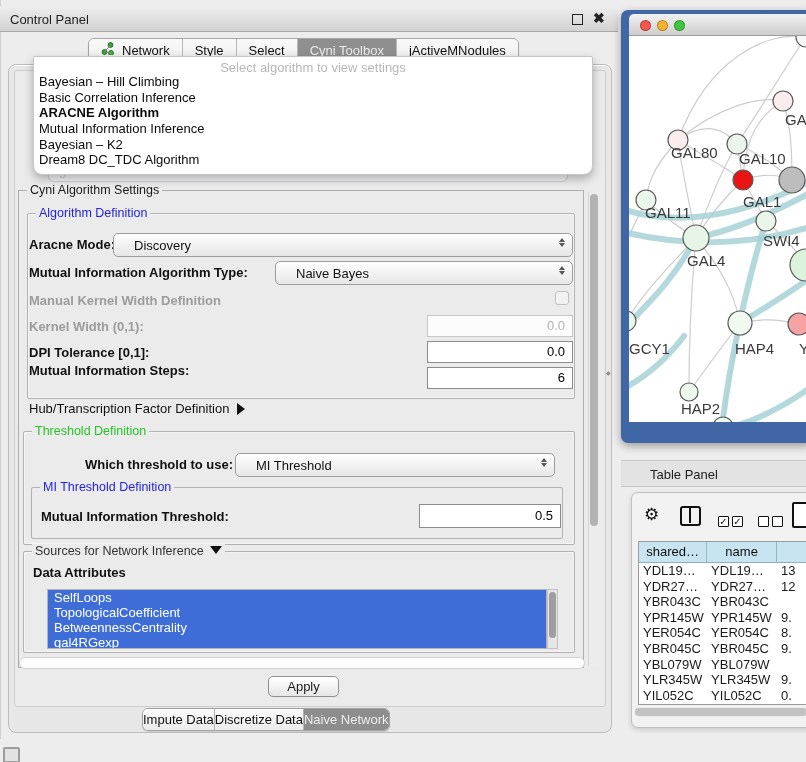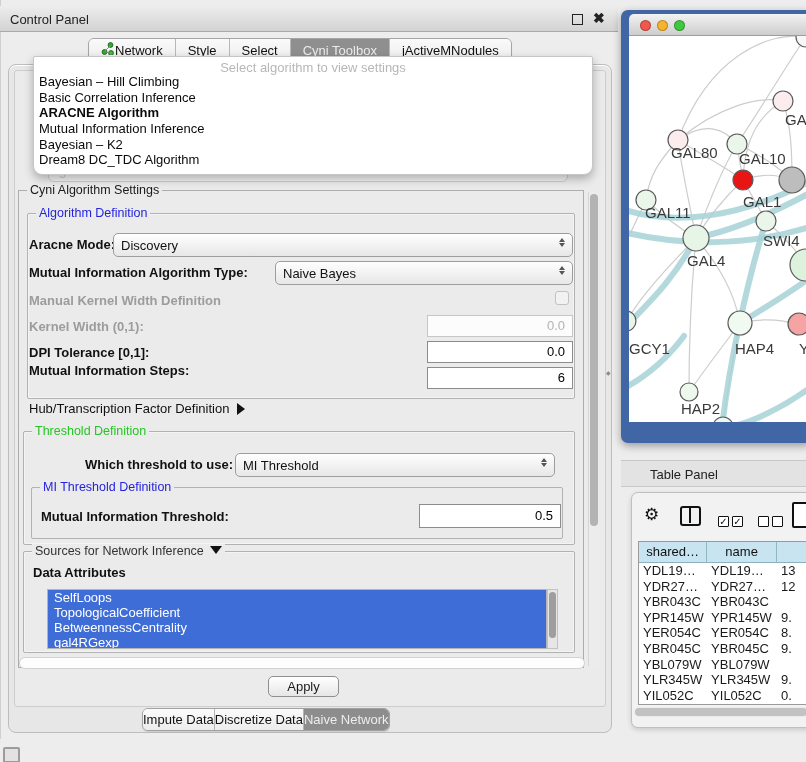--- a/index.html
+++ b/index.html
@@ -16,21 +16,21 @@
   .cp { left:0; top:6; width:618; height:739px; background:#ececec; border-right:1px solid #cfcfcf; }
   .cp-titlebar { left:0; top:6px; width:618px; height:26px;
     background:linear-gradient(#ededed,#d3d3d3); border-bottom:1px solid #a8a8a8; }
   .cp-title { position:absolute; left:10px; top:6px; font-size:13px; color:#222; }
   .win-ic-float { position:absolute; left:572px; top:8px; width:11px; height:11px; border:1.5px solid #222; background:transparent; }
   .win-ic-close { position:absolute; left:593px; top:4px; font-size:14px; font-weight:bold; color:#222; }
 
   .tabrow { left:88px; top:38px; height:24px; display:flex;
     border:1px solid #a5a5a5; border-radius:6px; overflow:hidden; background:#f2f2f2;
     box-shadow:0 1px 1px rgba(0,0,0,.15); z-index:5; }
-  .tab { display:flex; align-items:center; gap:1px; padding:0 12px; font-size:13px;
+  .tab { display:flex; align-items:center; gap:8px; padding:0 12px; font-size:13px;
     border-right:1px solid #b8b8b8; color:#111; background:linear-gradient(#fafafa,#ededed); white-space:nowrap; }
   .tab:last-child { border-right:none; }
   .tab.sel { background:#8f8f8f; color:#ececec; }
 
   .cp-outer { left:8px; top:64px; width:604px; height:669px; background:#e7e7e7;
     border:1px solid #bdbdbd; border-radius:8px; box-shadow:inset 0 1px 0 #fff; }
   .cp-inner { left:14px; top:70px; width:592px; height:637px; background:#ebebeb;
     border:1px solid #cdcdcd; border-radius:3px; }
 
   
@@ -52,21 +52,21 @@
   .legend.green { color:var(--accent-green); }
 
   .settings { left:18px; top:190px; width:566px; height:478px; background:#ebebeb; z-index:20;
     border:1px solid #adadad; position:absolute; }
   .settings .lbl { position:absolute; font-size:13px; font-weight:bold; color:#111; white-space:nowrap; }
   .settings .lbl.dis { color:#9c9c9c; }
   .settings .plain { font-weight:normal; }
 
   .combo { position:absolute; height:24px; border:1px solid #9d9d9d; border-radius:5px;
     background:linear-gradient(#fefefe,#e7e7e7); display:flex; align-items:center;
-    padding:0 22px 0 7px; font-size:13px; color:#111; }
+    padding:0 22px 0 20px; font-size:13px; color:#111; }
   .combo .spin { position:absolute; right:7px; top:4px; display:flex; flex-direction:column; gap:1px; }
   .combo .spin i { width:0; height:0; border-left:3.5px solid transparent; border-right:3.5px solid transparent; }
   .combo .spin i.up { border-bottom:4px solid #555; }
   .combo .spin i.dn { border-top:4px solid #555; }
 
   .field { position:absolute; height:22px; background:#fff; border:1px solid #8c8c8c;
     font-size:13px; text-align:right; padding:0 7px; line-height:20px; color:#000; }
   .field.dis { color:#b3b3b3; border-color:#c6c6c6; background:#fcfcfc; }
   .cb { position:absolute; width:14px; height:14px; border:1px solid #c2c2c2; border-radius:3px; background:#f2f2f2; }
 

